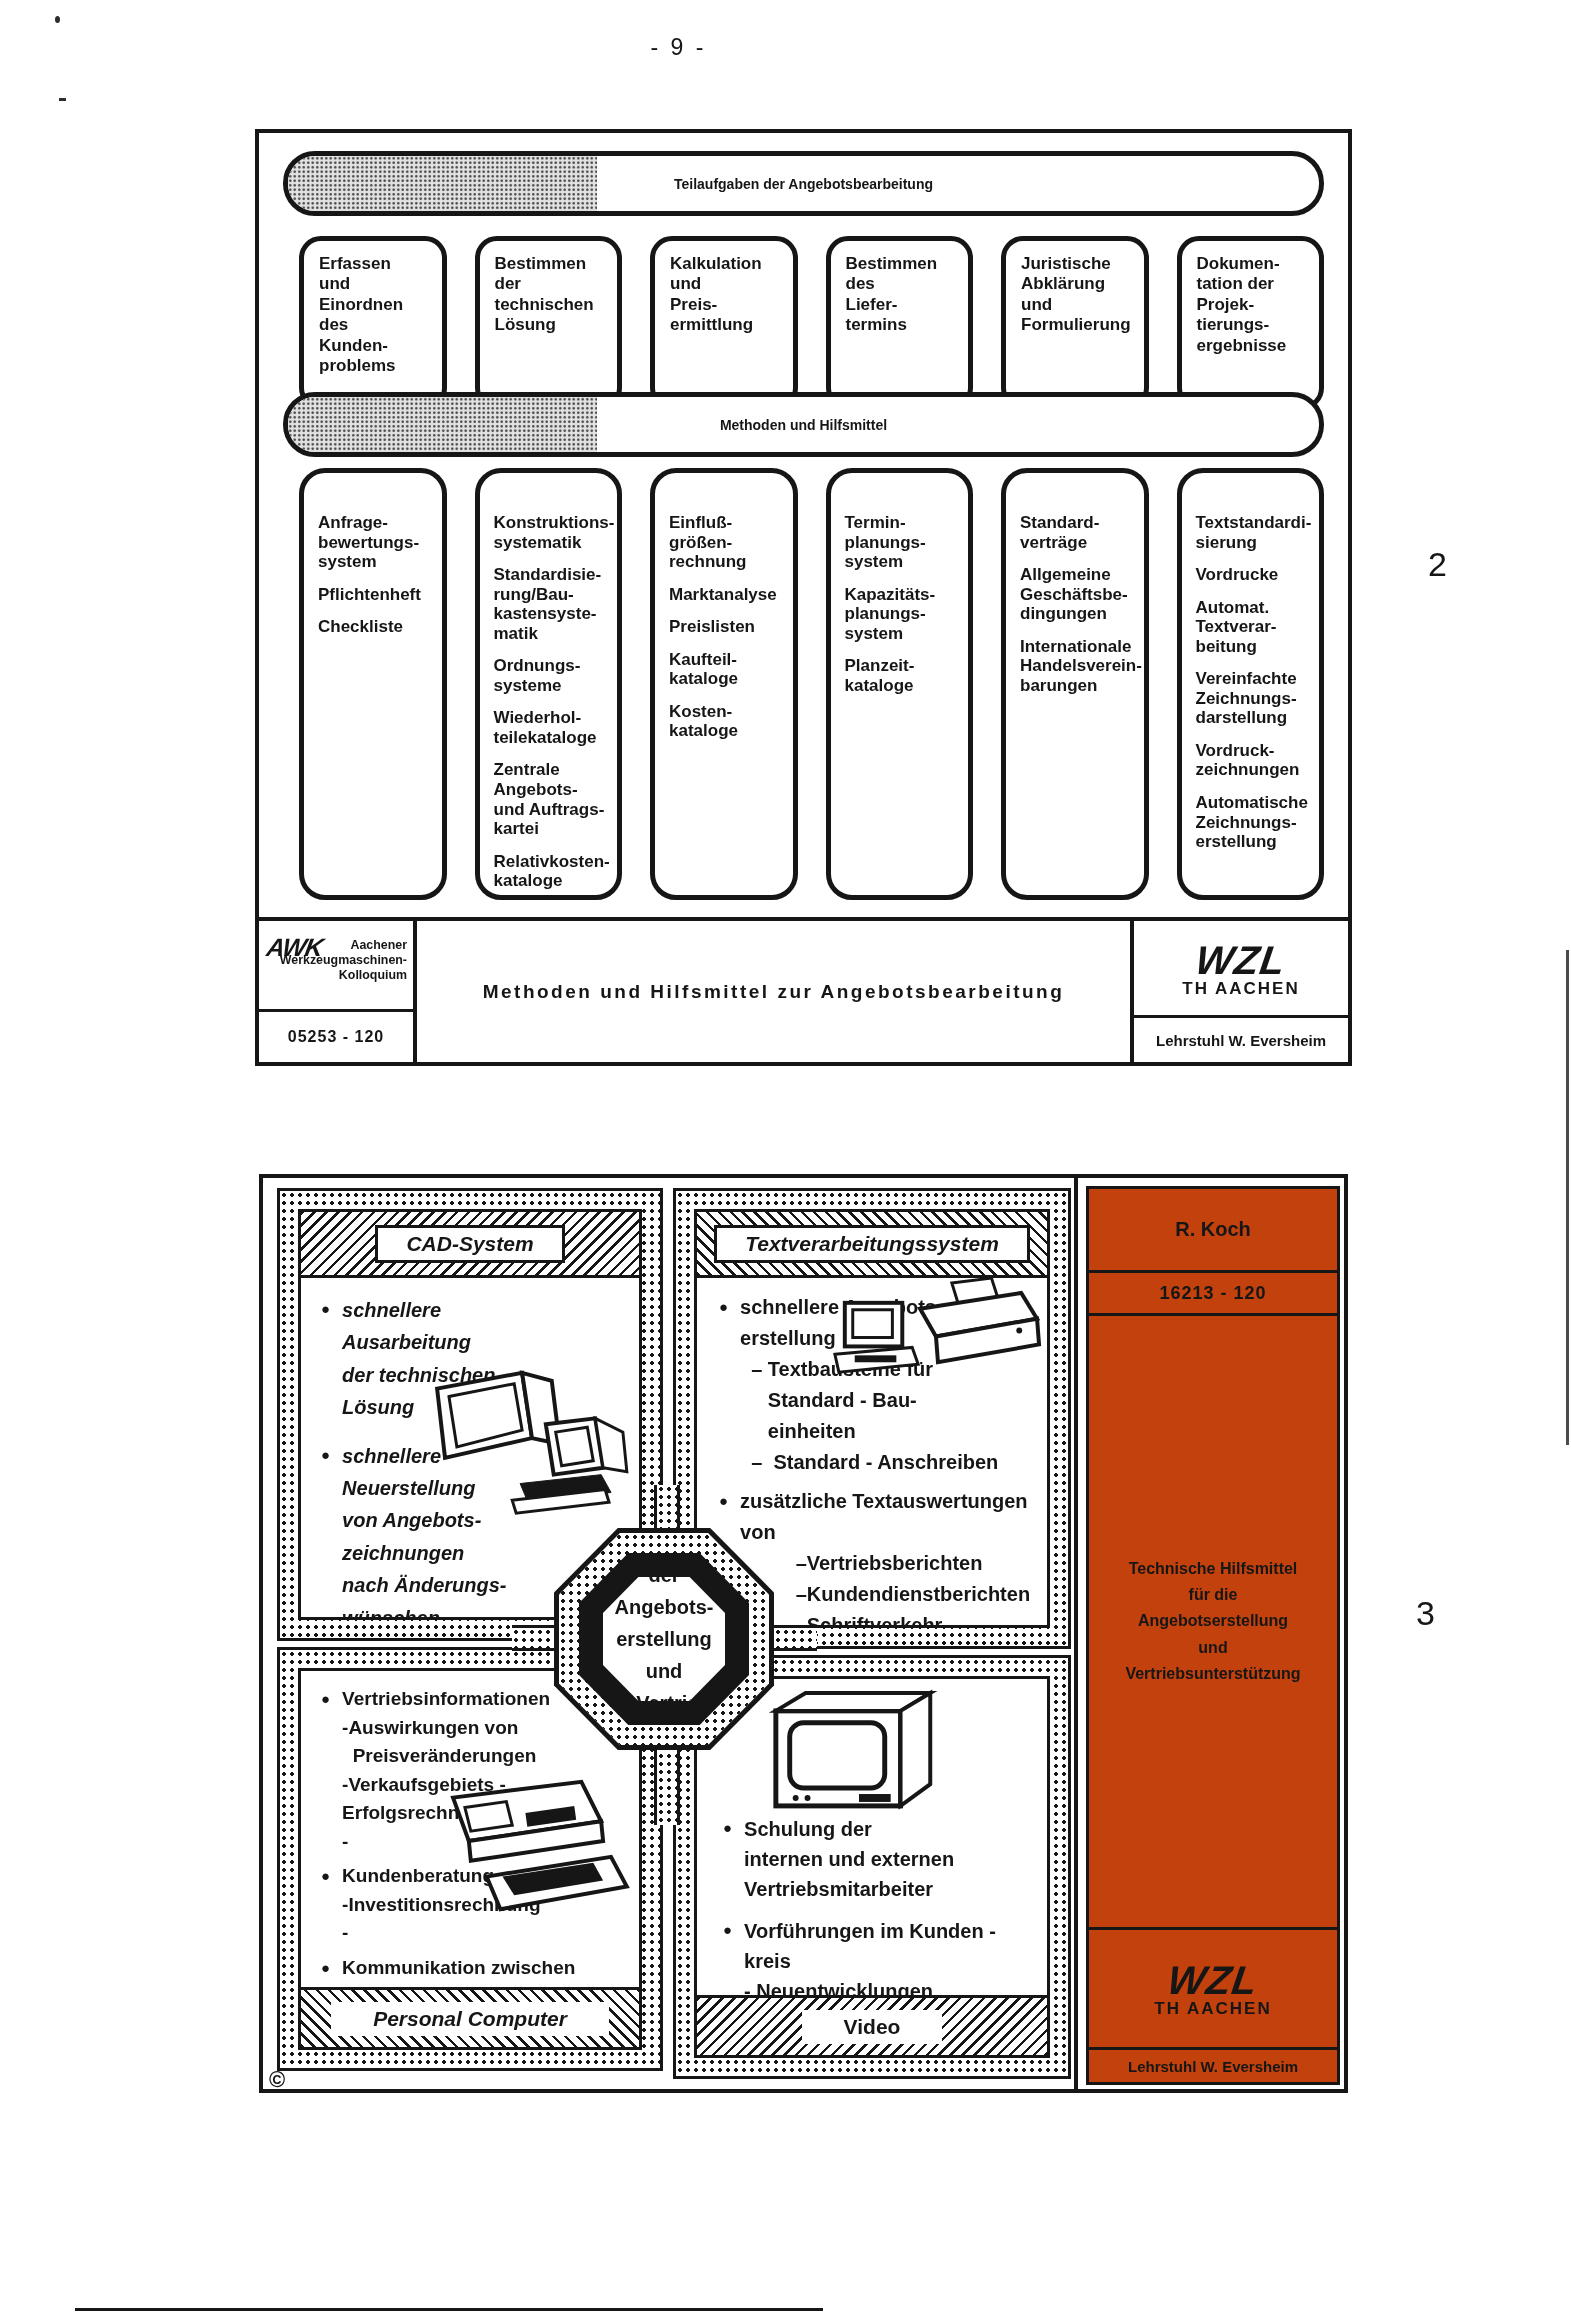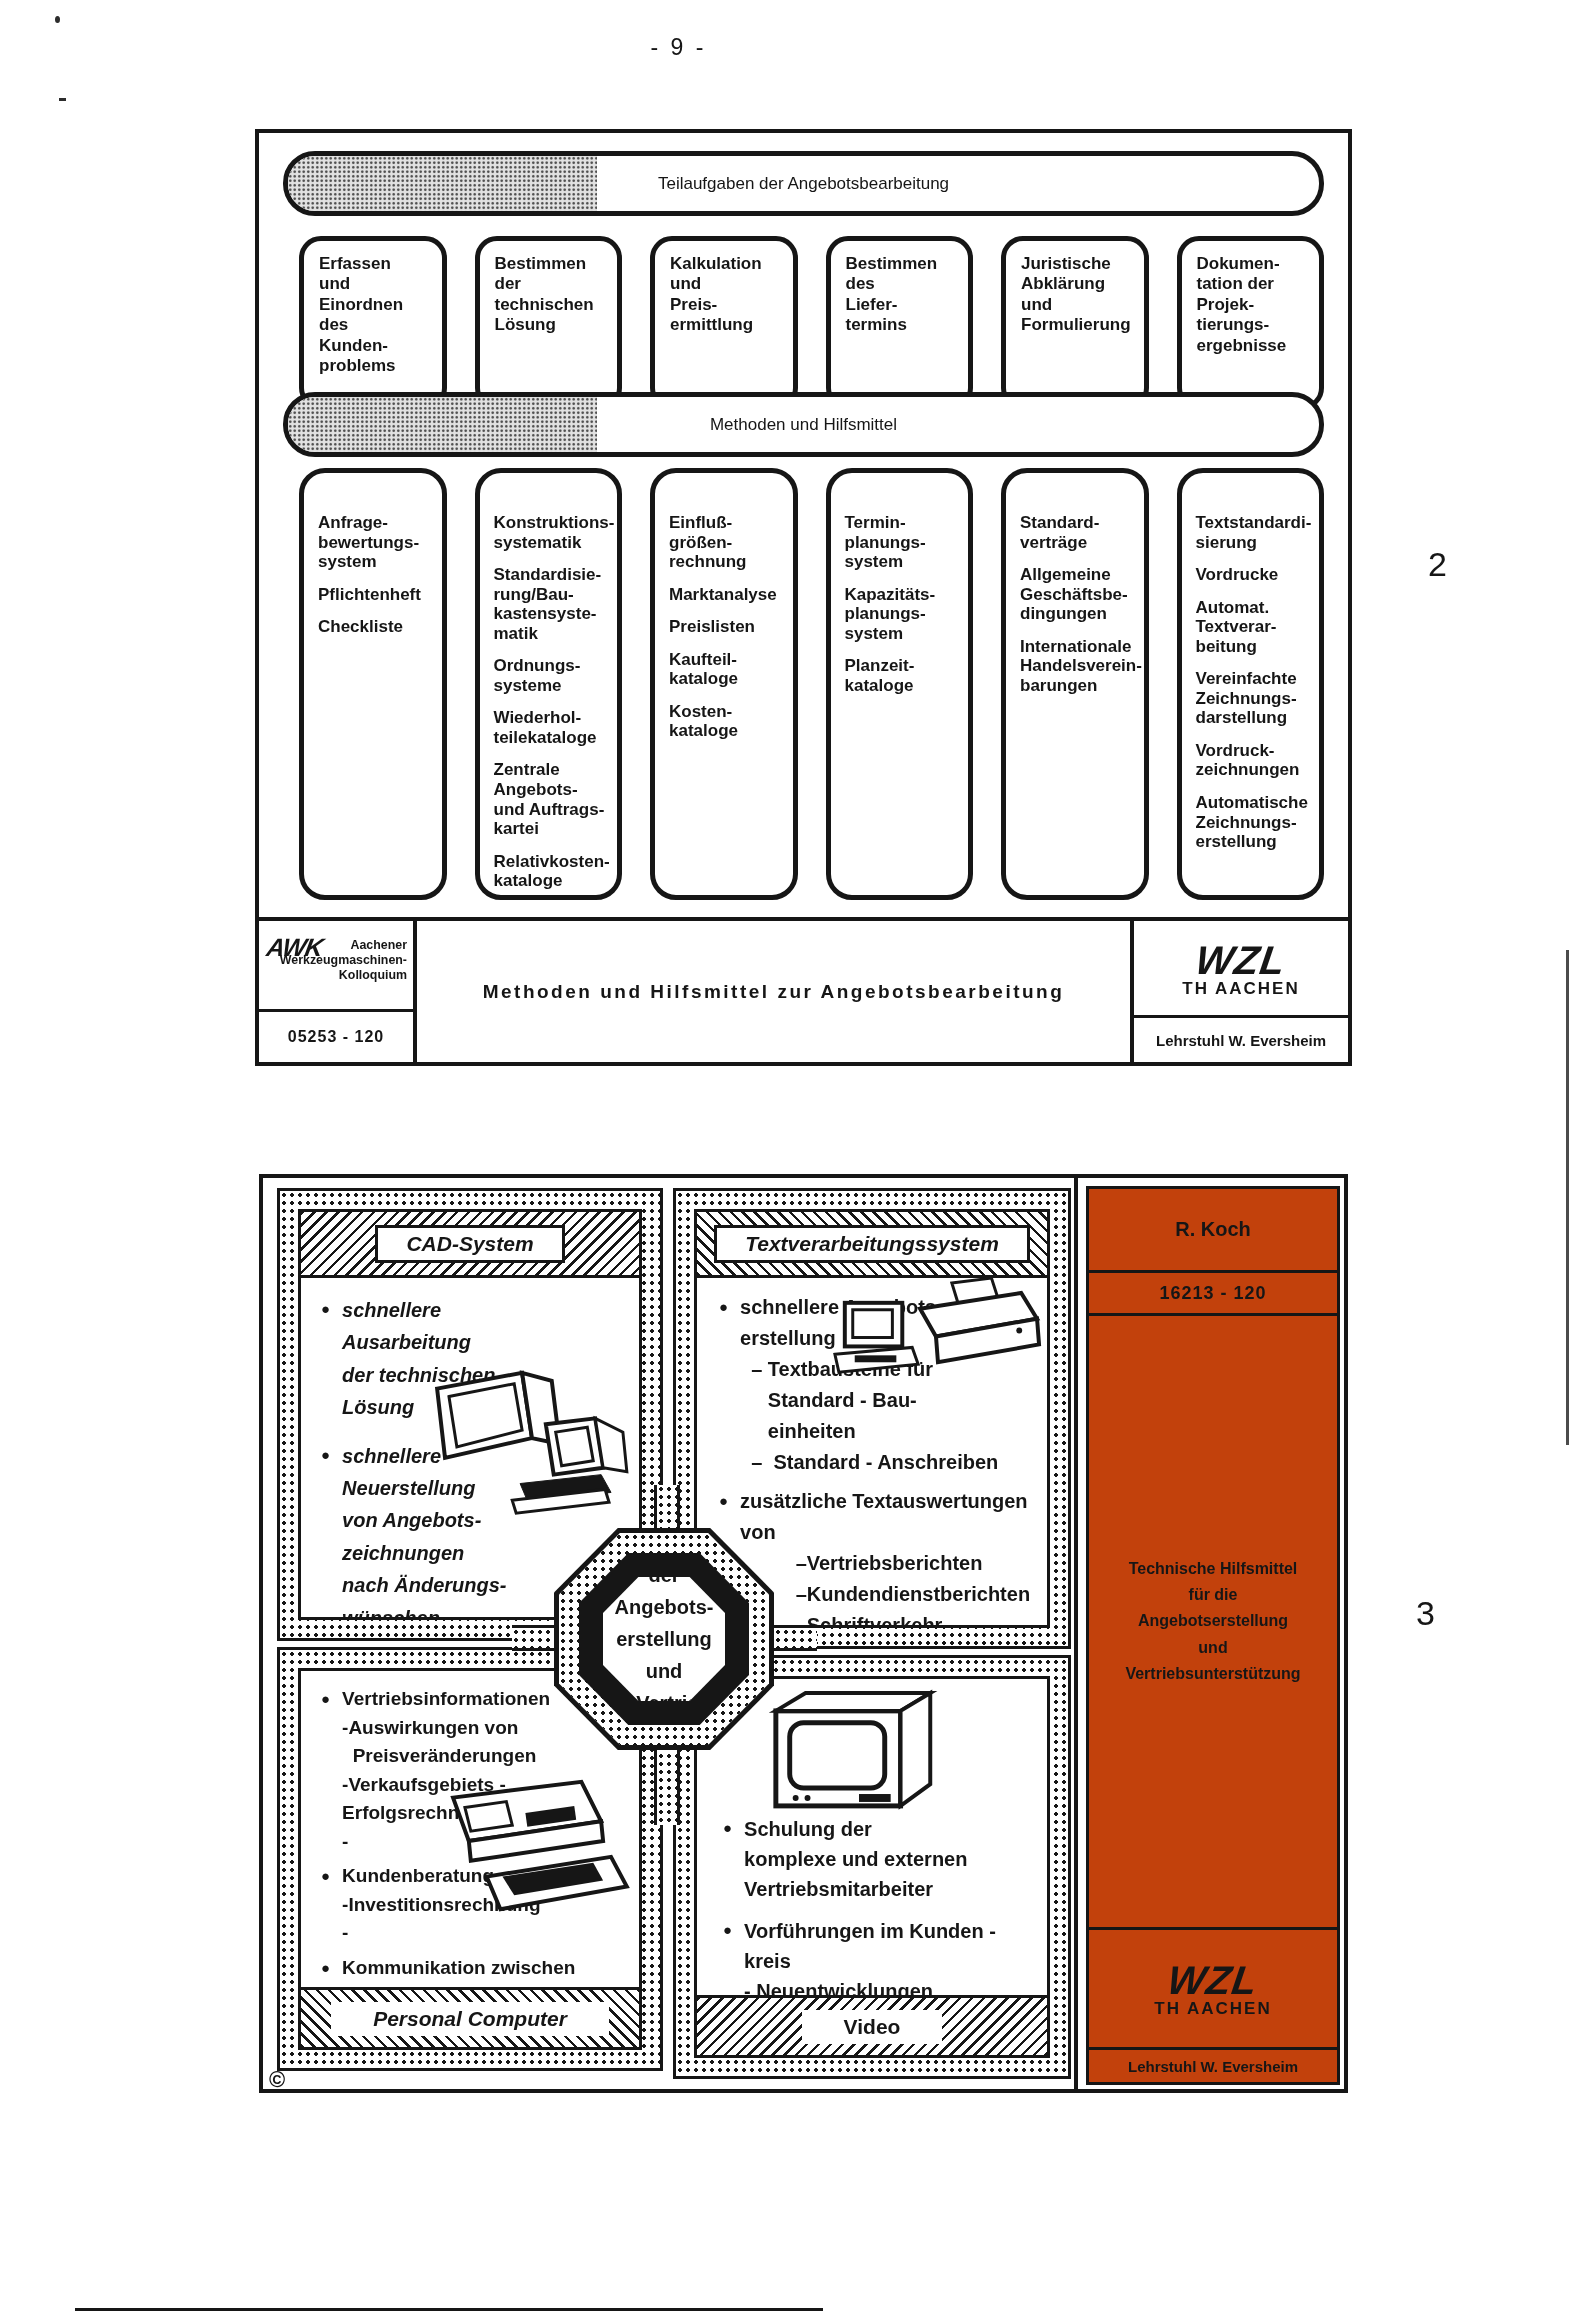--- a/index.html
+++ b/index.html
@@ -24,21 +24,21 @@
   .ba{left:75px;top:2308px;width:748px;height:3px;background:#161616;}
   .ra{left:1566px;top:950px;width:3px;height:495px;opacity:.85;}
   .copyright{position:absolute;left:6px;top:889px;font-size:22px;font-weight:700;}
 
   
   .fig2{position:absolute;left:255px;top:129px;width:1097px;height:937px;border:4px solid #161616;background:#fff;box-sizing:border-box;}
   .band{position:absolute;left:24px;right:24px;height:55px;border:5px solid #161616;border-radius:32px;overflow:hidden;background:#fff;}
   .band.b1{top:18px;}
   .band.b2{top:259px;}
   .band-fill{position:absolute;top:0;bottom:0;left:0;width:30%;}
-  .band-label{position:absolute;inset:0;display:flex;align-items:center;justify-content:center;font-size:17px;font-weight:400;}
+  .band-label{position:absolute;inset:0;display:flex;align-items:center;justify-content:center;font-size:14px;font-weight:700;}
   .row{position:absolute;left:40px;right:24px;display:flex;gap:28px;}
   .row1{top:103px;height:174px;}
   .row2{top:335px;height:432px;}
   .tbox{flex:1;border:5px solid #161616;border-radius:22px;background:#fff;padding:13px 4px 4px 15px;
         font-size:17px;font-weight:700;line-height:1.2;box-sizing:border-box;}
   .mbox{flex:1;border:5px solid #161616;border-radius:26px;background:#fff;padding:40px 4px 4px 14px;box-sizing:border-box;overflow:hidden;}
   .mitem{font-size:17px;font-weight:700;line-height:1.15;margin-bottom:13px;}
 
   .f2footer{position:absolute;left:0;right:0;top:784px;bottom:0;border-top:4px solid #161616;display:flex;}
   .fcell{box-sizing:border-box;display:flex;flex-direction:column;}
@@ -381,21 +381,21 @@
           <polygon class="ink" stroke-width="4" points="140,26 170,8 170,100 140,122"></polygon>
           <rect class="ink" stroke-width="5" x="28" y="38" width="96" height="66" rx="14"></rect>
           <circle cx="34" cy="114" r="3" fill="#161616"></circle>
           <circle cx="46" cy="114" r="3" fill="#161616"></circle>
           <rect x="98" y="110" width="32" height="8" fill="#161616"></rect>
         </svg>
         <div class="qbody">
           <div class="bullet">
             <span class="dot">●</span>
             <span class="pre">Schulung der
-komplexe und externen
+internen und externen
 Vertriebsmitarbeiter</span>
           </div>
           <div class="bullet">
             <span class="dot">●</span>
             <span class="pre">Vorführungen im Kunden -
 kreis
 - Neuentwicklungen
 - komplexe Anlagen</span>
           </div>
         </div>

